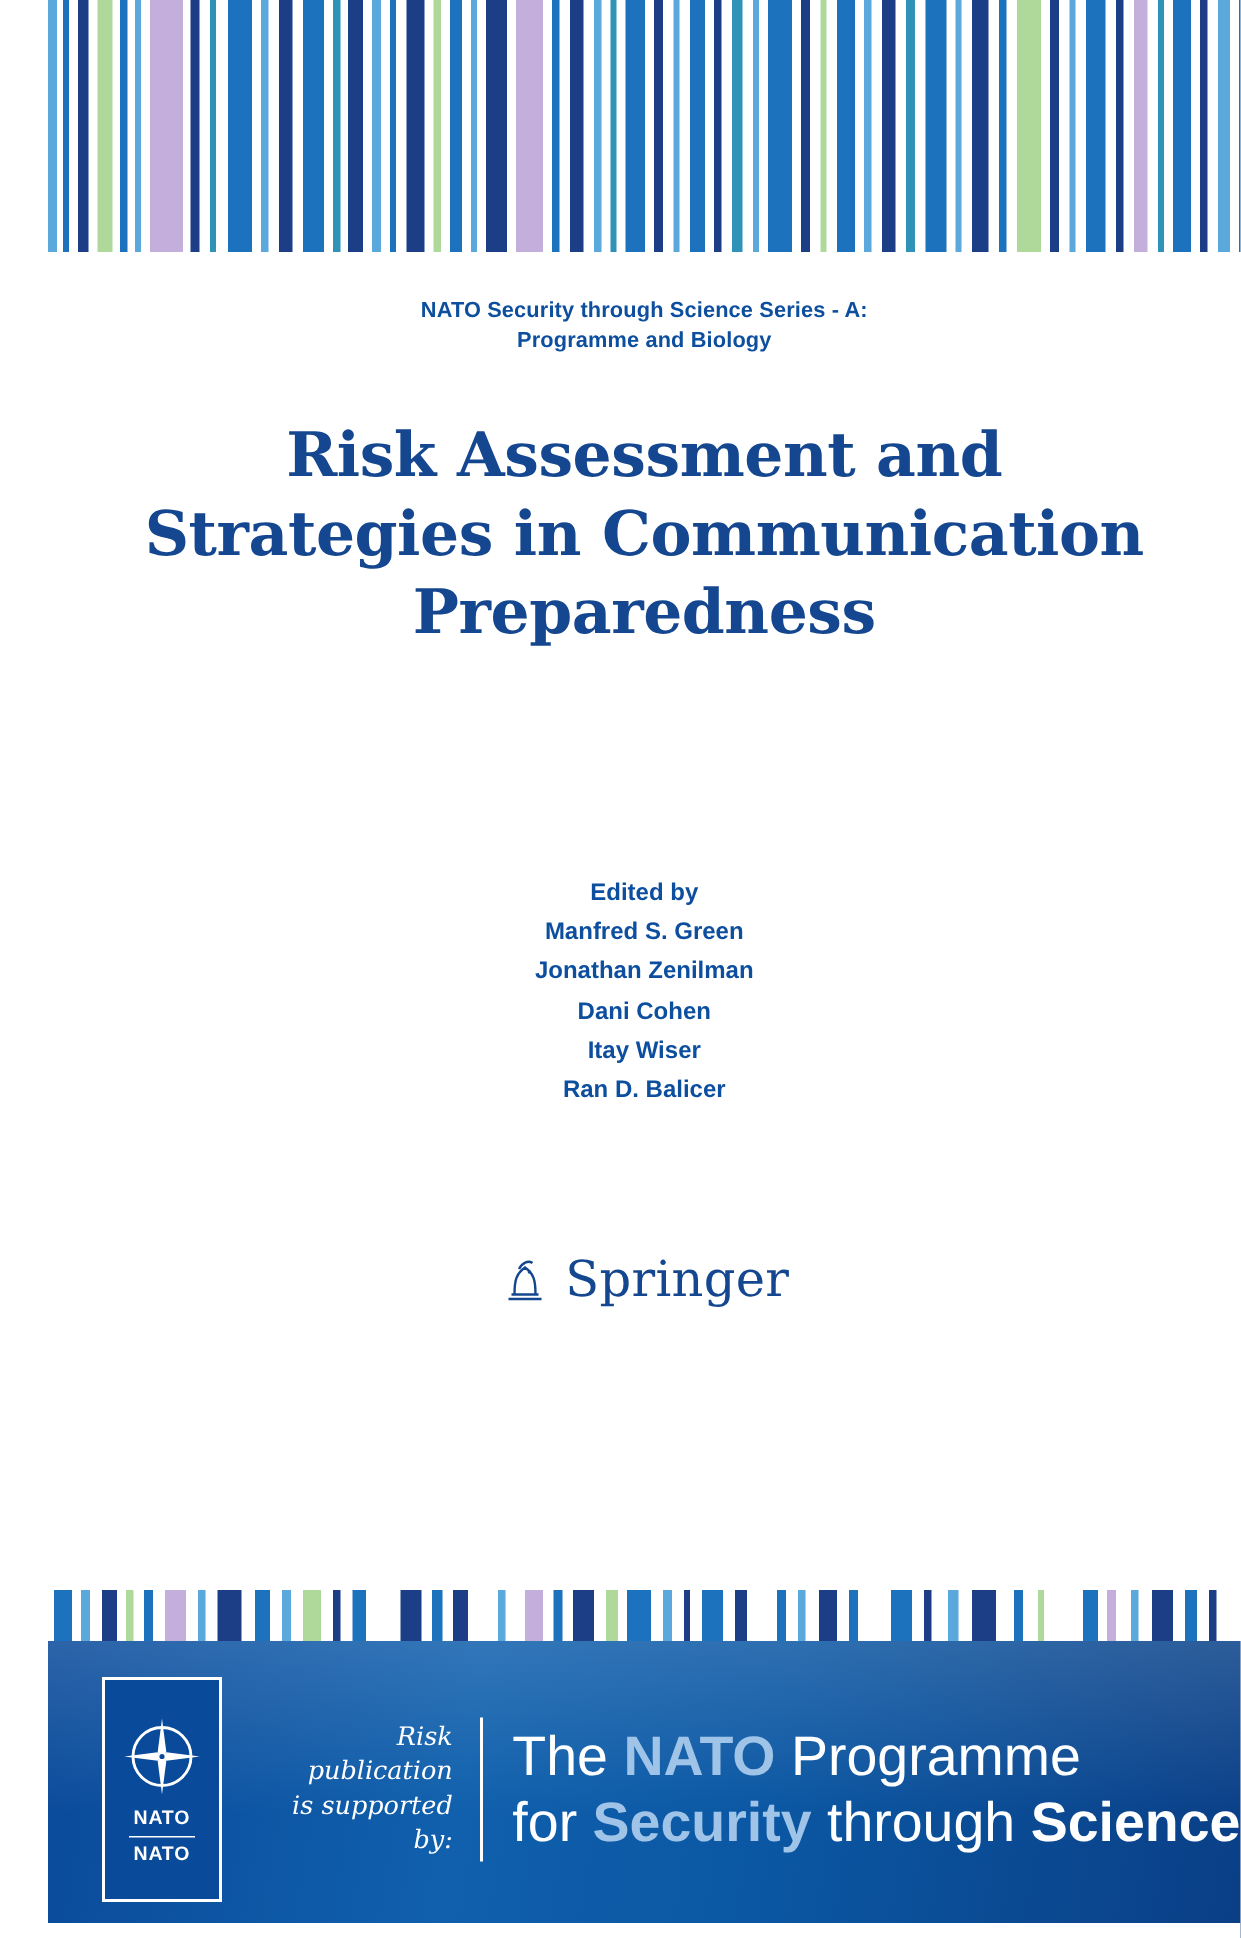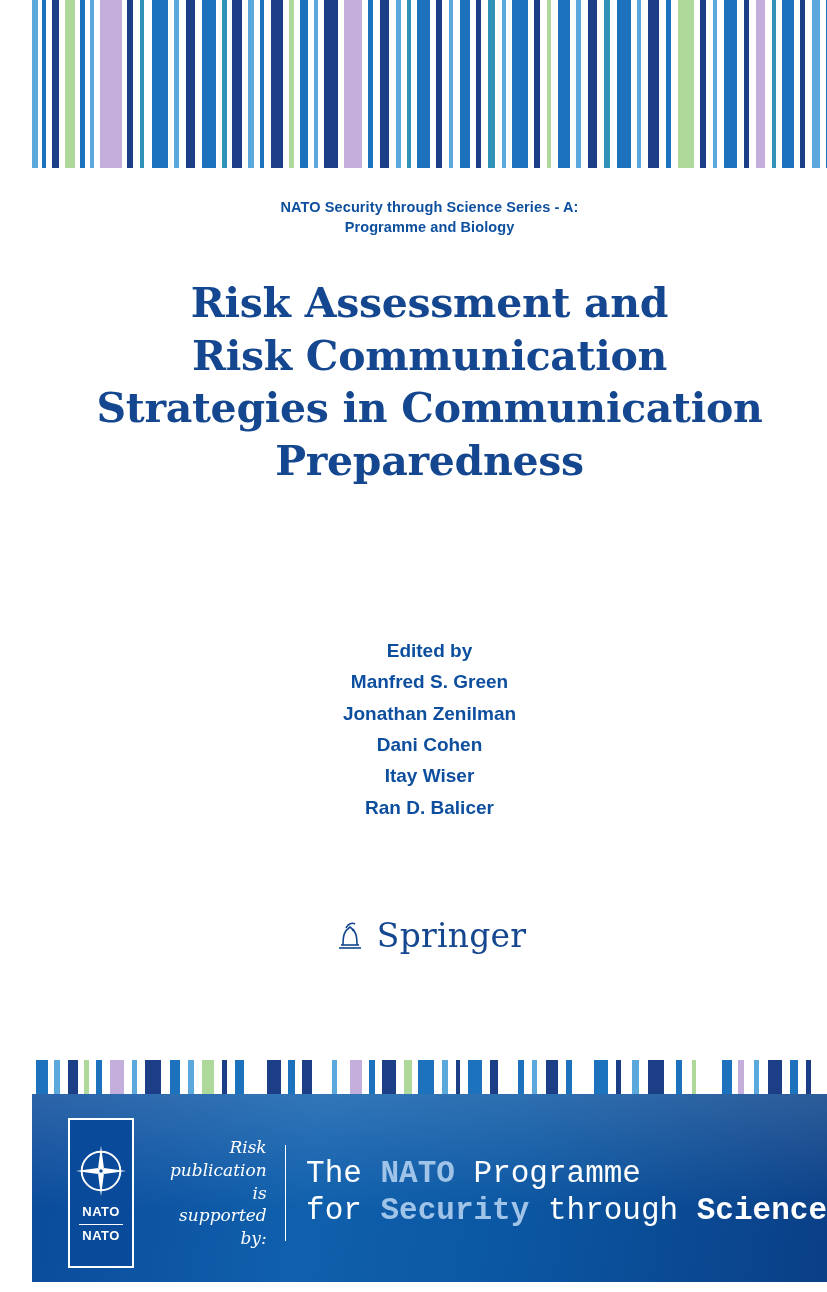--- a/index.html
+++ b/index.html
@@ -68,21 +68,21 @@
     letter-spacing: -0.3px;
     width: 720px;
   }
   .title .ln { display: block; }
 
   .editors {
     margin-top: 148px;
     text-align: center;
     color: #0d4f9e;
     font-weight: bold;
-    font-size: 19px;
+    font-size: 16px;
     line-height: 1.65;
   }
   .editors .ed-label { display: block; }
   .editors .ed-name { display: block; }
 
   .springer {
     margin-top: 92px;
     display: flex;
     align-items: center;
     justify-content: center;
@@ -190,22 +190,22 @@
   }
 
   .programme {
     margin-left: 20px;
     color: #ffffff;
     position: relative;
     z-index: 2;
     line-height: 1.18;
   }
   .programme .pl {
-    font-family: Liberation Mono, monospace;
-    font-size: 31px;
+    font-family: Liberation Sans, sans-serif;
+    font-size: 37px;
     white-space: nowrap;
   }
   .programme .hl {
     color: #9fc4e8;
     font-weight: bold;
   }
   .programme .bold-w {
     font-weight: bold;
   }
 
@@ -284,21 +284,20 @@
 
   <div class="main">
 
     <div class="series-line">
       <span>NATO Security through Science Series - A:</span><br>
       <span>Programme and Biology</span>
     </div>
 
     <div class="title">
       <span class="ln">Risk Assessment and</span>
-      <span class="ln">Risk Communication</span>
       <span class="ln">Strategies in Communication</span>
       <span class="ln">Preparedness</span>
     </div>
 
     <div class="editors">
       <span class="ed-label">Edited by</span>
       <span class="ed-name">Manfred S. Green</span>
       <span class="ed-name">Jonathan Zenilman</span>
       <span class="ed-name">Dani Cohen</span>
       <span class="ed-name">Itay Wiser</span>

